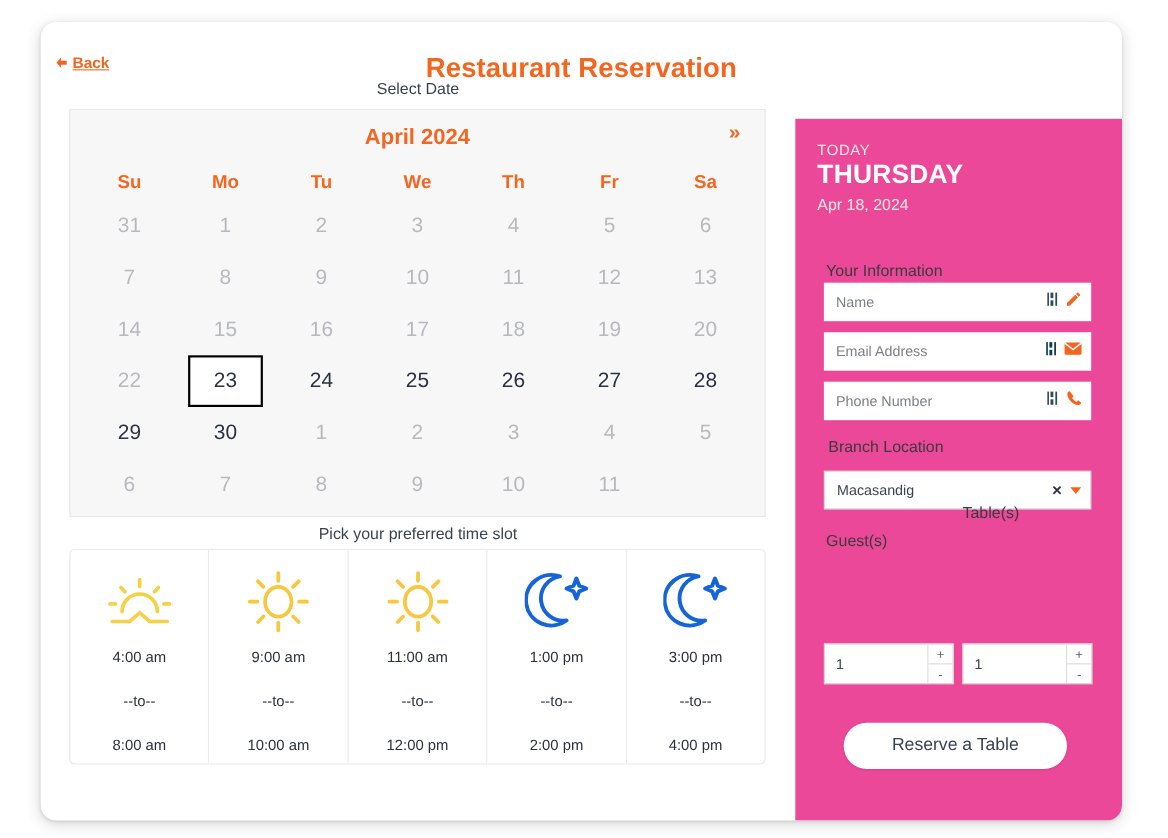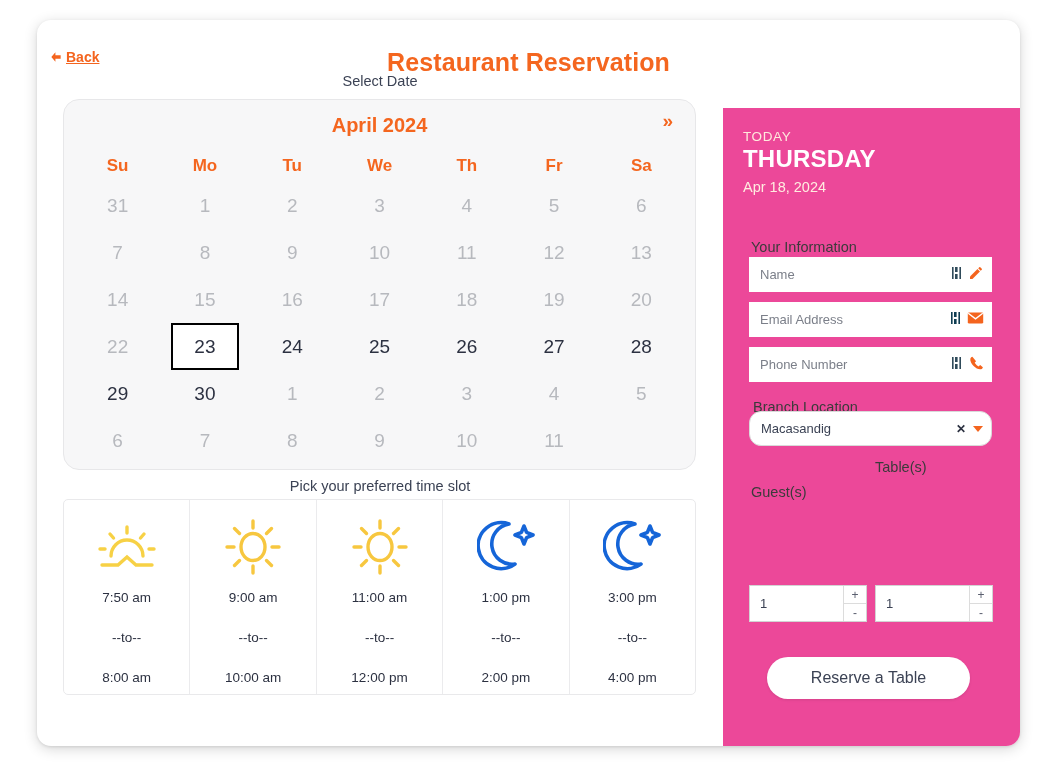--- a/index.html
+++ b/index.html
@@ -67,21 +67,21 @@
   #select-date-label { position: absolute; left: 0; top: 53px; width: 686px; }
   #timeslot-label    { position: absolute; left: 0; top: 458px; width: 686px; }
 
   
   .calendar {
     position: absolute;
     left: 26px; top: 79px;
     width: 633px; height: 371px;
     background: #f7f7f8;
     border: 1px solid #e7e7e9;
-    border-radius: 16px;
+    border-radius: 0;
     padding: 0;
   }
   .cal-head {
     position: relative;
     height: 50px;
   }
   .cal-month {
     position: absolute;
     left: 0; right: 0; top: 14px;
     text-align: center;
@@ -204,25 +204,25 @@
     font-size: 13px;
   }
   .txtfield .adorn { display: flex; align-items: center; gap: 5px; }
   .bars { display:block; }
   #field-name  { top: 149px; }
   #field-email { top: 194px; }
   #field-phone { top: 239px; }
 
   .select-box {
     position: absolute;
-    left: 26px; top: 303px;
+    left: 26px; top: 320px;
     width: 243px; height: 35px;
     background: #ffffff;
     border: 1px solid #d9d9d9;
-    border-radius: 12px;
+    border-radius: 0;
     display: flex; align-items: center;
     padding: 0 8px 0 11px;
     cursor: pointer;
   }
   .select-box .val { flex: 1 1 auto; color: #3b4254; font-size: 13px; }
   .select-clear { color: #2c3141; font-size: 12px; font-weight: bold; margin-right: 7px; cursor: pointer; }
   .caret { width: 0; height: 0; border-left: 5px solid transparent; border-right: 5px solid transparent; border-top: 6px solid #f4641e; }
 
   .stepper {
     position: absolute;
@@ -437,21 +437,21 @@
               <svg width="62" height="50" viewBox="0 0 62 50" fill="none" stroke="#f7d145" stroke-width="3.4" stroke-linecap="round">
                 <path d="M15 34 A16 16 0 0 1 47 34"></path>
                 <line x1="31" y1="5" x2="31" y2="11"></line>
                 <line x1="14" y1="12" x2="17.5" y2="16"></line>
                 <line x1="48" y1="12" x2="44.5" y2="16"></line>
                 <line x1="4" y1="27" x2="9" y2="27"></line>
                 <line x1="53" y1="27" x2="58" y2="27"></line>
                 <path d="M6 43 L22 43 L31 35 L40 43 L56 43"></path>
               </svg>
             </div>
-            <div class="t1">7:50 am</div>
+            <div class="t1">4:00 am</div>
             <div class="sep">--to--</div>
             <div class="t2">8:00 am</div>
           </div>
           <div class="slot">
             <div class="ico">
               <svg width="58" height="58" viewBox="0 0 58 58" fill="none" stroke="#f7c73f" stroke-width="3.4" stroke-linecap="round">
                 <ellipse cx="29" cy="29" rx="12" ry="13.5"></ellipse>
                 <line x1="29" y1="3" x2="29" y2="10"></line>
                 <line x1="29" y1="48" x2="29" y2="55"></line>
                 <line x1="3" y1="29" x2="10" y2="29"></line>

